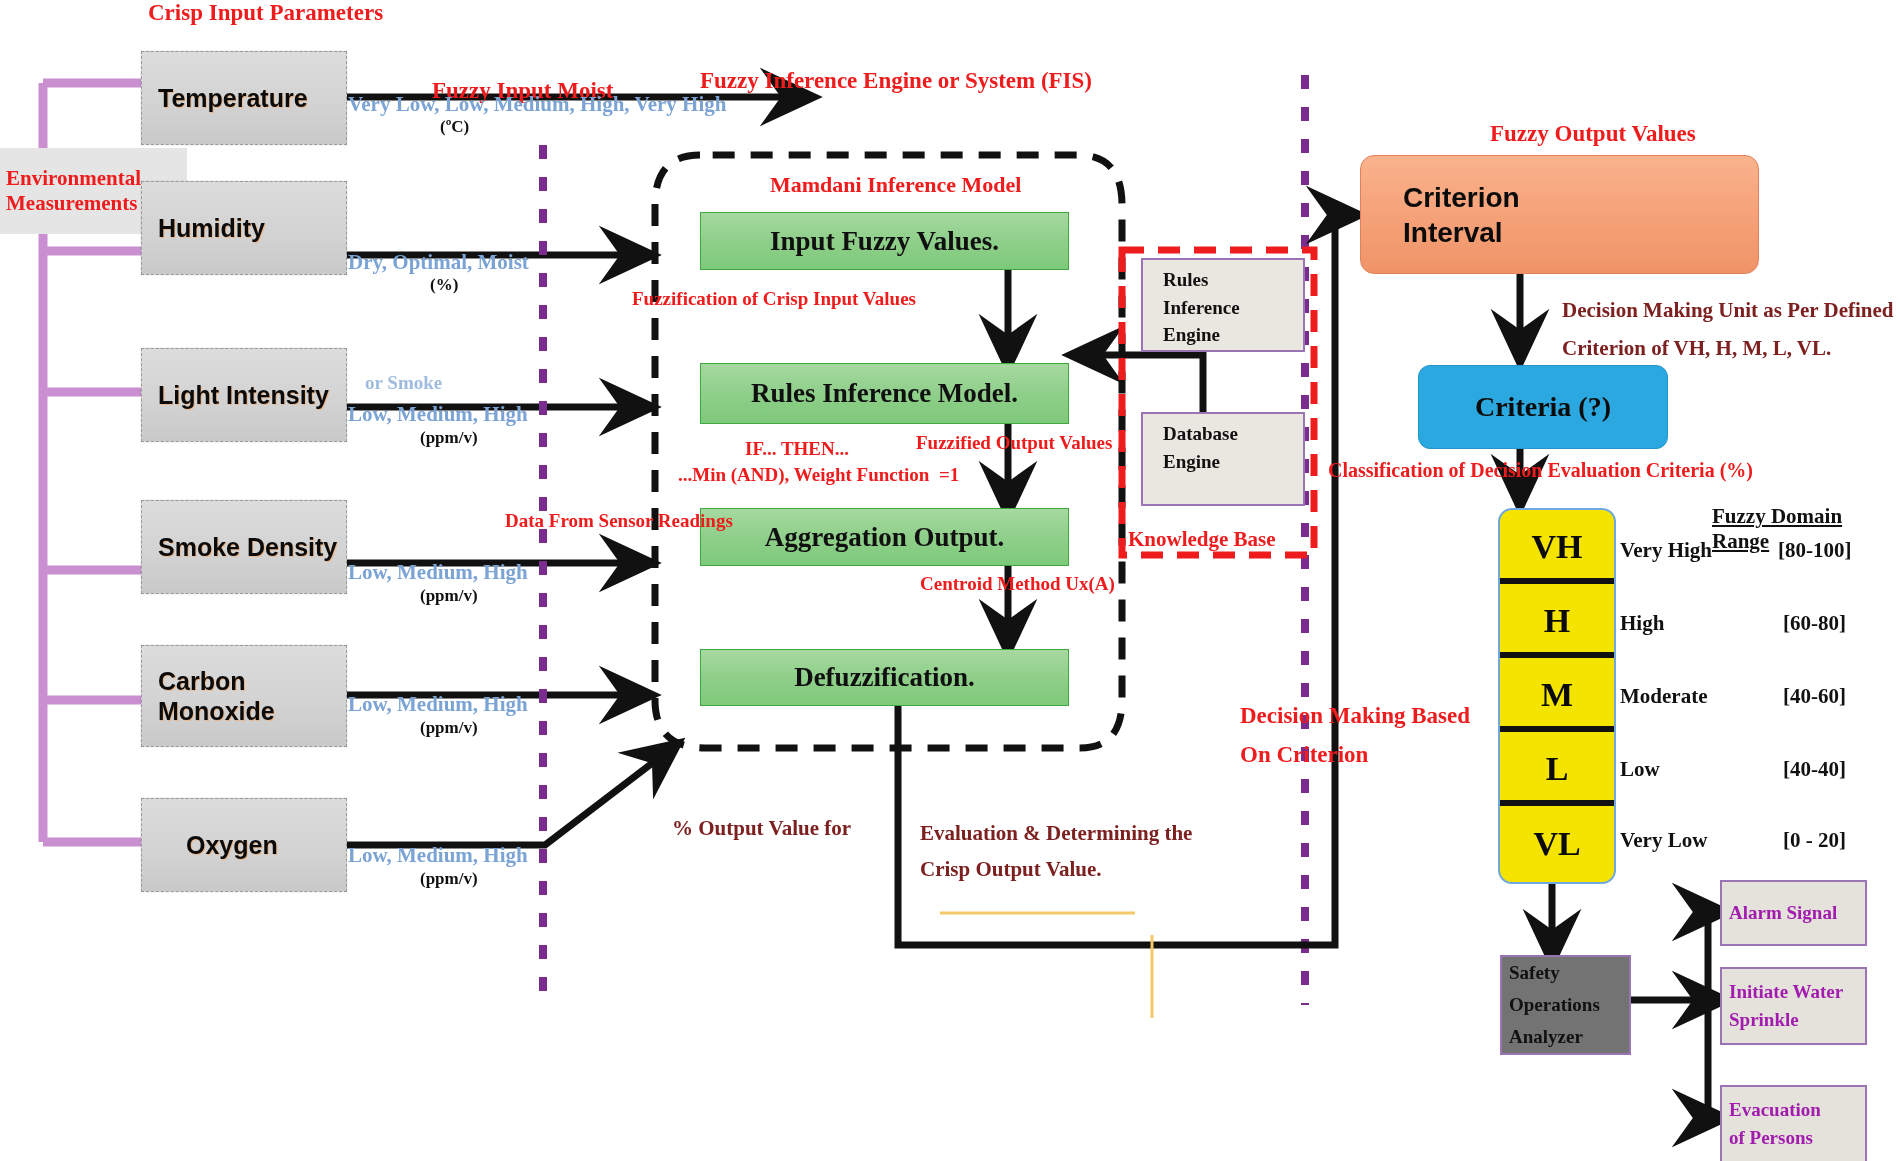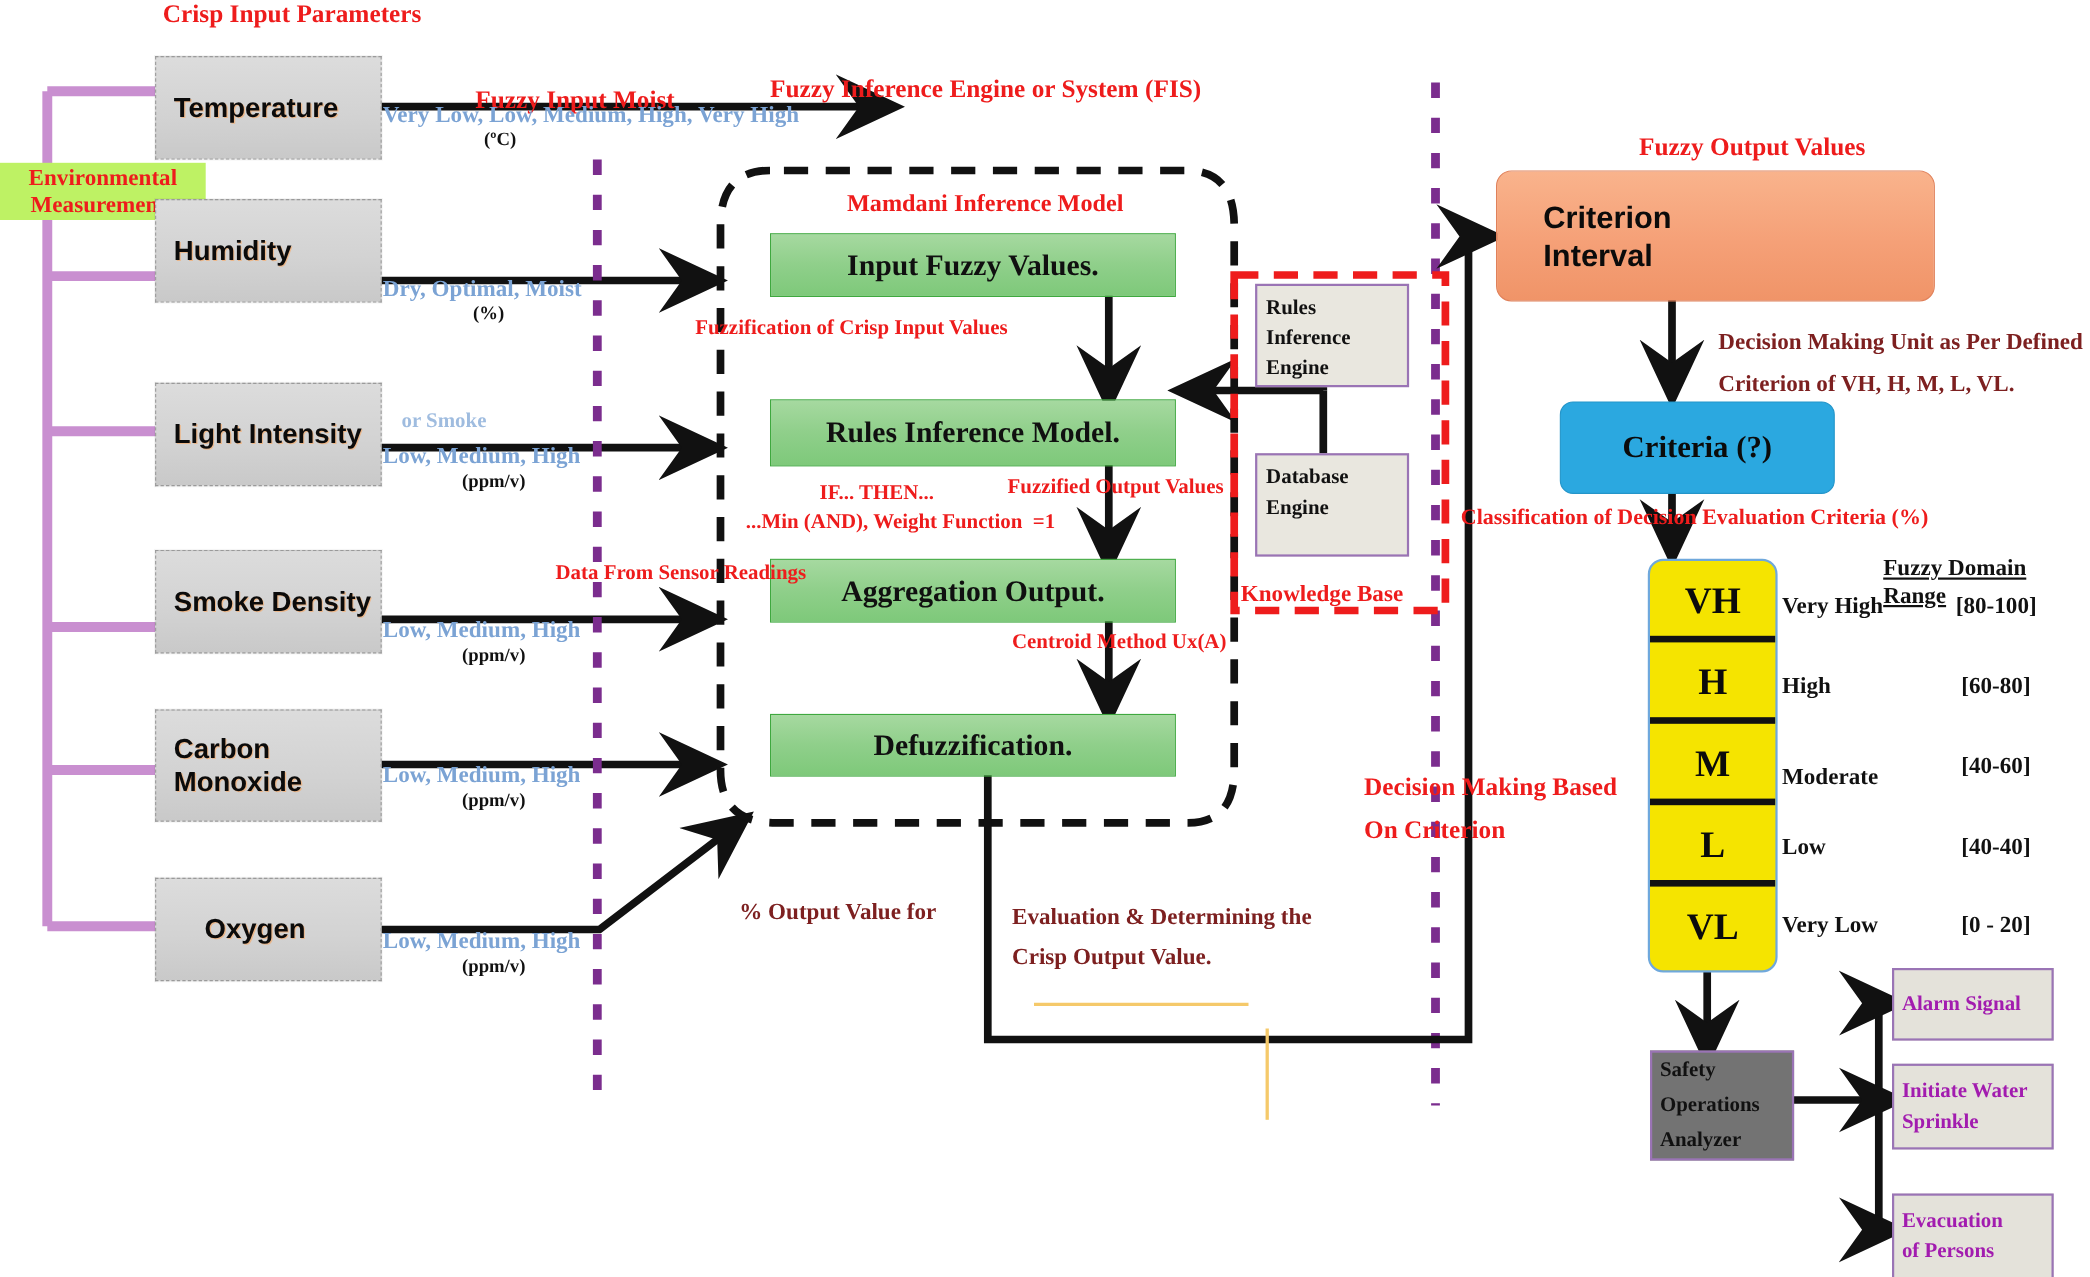--- a/index.html
+++ b/index.html
@@ -16,31 +16,31 @@
   .maroon{color:#7d2020;font-weight:bold;font-family:"Liberation Serif",serif;}
 
   
   .sensor{position:absolute;background:linear-gradient(180deg,#dcdcdc 0%,#d2d2d2 60%,#c9c9c9 100%);
           border:1px dashed #9a9a9a;display:flex;align-items:center;
           box-shadow:0 0 0 1px rgba(0,0,0,.04);}
   .sensor span{font-family:"Liberation Sans",sans-serif;font-weight:bold;font-size:25px;
                color:#0b0b0b;padding-left:16px;text-shadow:1px 1px 0 rgba(255,160,80,.55);}
 
   
-  .envbadge{position:absolute;background:#bef264;padding:1px 6px;text-align:center;}
+  .envbadge{position:absolute;background:#e5e5e5;padding:18px 6px;}
   .envbadge span{display:block;color:#ee1c1c;font-weight:bold;font-size:21px;
                  font-family:"Liberation Serif",serif;line-height:1.18;}
 
   
   .green{position:absolute;background:linear-gradient(180deg,#a6d9a0 0%,#8fcf8a 50%,#7ec97a 100%);
          border:1px solid #3fa83f;display:flex;align-items:center;justify-content:center;}
   .green span{font-family:"Liberation Serif",serif;font-weight:bold;font-size:27px;color:#101010;}
 
   
-  .kbbox{position:absolute;background:#e9e7df;border:2px solid #9a74b5;padding:6px 8px;}
+  .kbbox{position:absolute;background:#e9e7df;border:2px solid #9a74b5;padding:6px 20px;}
   .kbbox span{display:block;font-family:"Liberation Serif",serif;font-weight:bold;
               font-size:19px;color:#111;line-height:1.45;}
 
   
   .conf{position:absolute;background:linear-gradient(180deg,#f9b38c 0%,#f5a077 55%,#f09468 100%);
         border:1px solid #e0815a;border-radius:14px;display:flex;flex-direction:column;
         justify-content:center;padding-left:42px;}
   .conf span{font-family:"Liberation Sans",sans-serif;font-weight:bold;font-size:28px;color:#0b0b0b;line-height:1.25;}
 
   
@@ -273,21 +273,21 @@
   </div>
 
   <div class="rngHead" style="left:1712px;top:504px;">Fuzzy Domain Range</div>
 
   <div class="rngName" style="left:1620px;top:538px;">Very High</div>
   <div class="rngVal" style="left:1778px;top:538px;">[80-100]</div>
 
   <div class="rngName" style="left:1620px;top:611px;">High</div>
   <div class="rngVal" style="left:1783px;top:611px;">[60-80]</div>
 
-  <div class="rngName" style="left:1620px;top:684px;margin-top:10px;">Moderate</div>
+  <div class="rngName" style="left:1620px;top:684px;">Moderate</div>
   <div class="rngVal" style="left:1783px;top:684px;">[40-60]</div>
 
   <div class="rngName" style="left:1620px;top:757px;">Low</div>
   <div class="rngVal" style="left:1783px;top:757px;">[40-40]</div>
 
   <div class="rngName" style="left:1620px;top:828px;">Very Low</div>
   <div class="rngVal" style="left:1783px;top:828px;">[0 - 20]</div>
 
   <div class="soa" style="left:1500px;top:955px;width:120px;height:96px;">
     <span>Safety</span>

